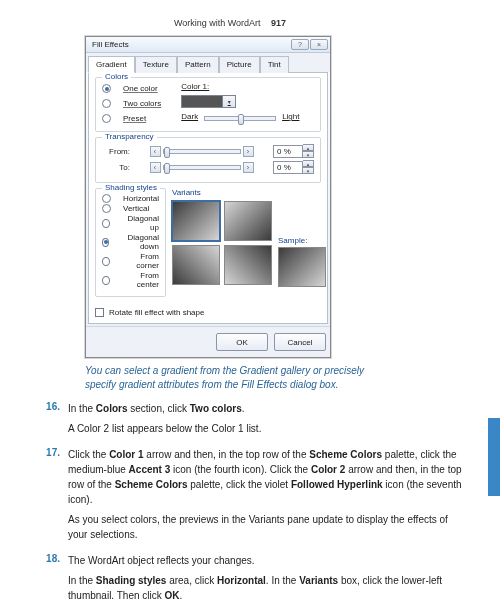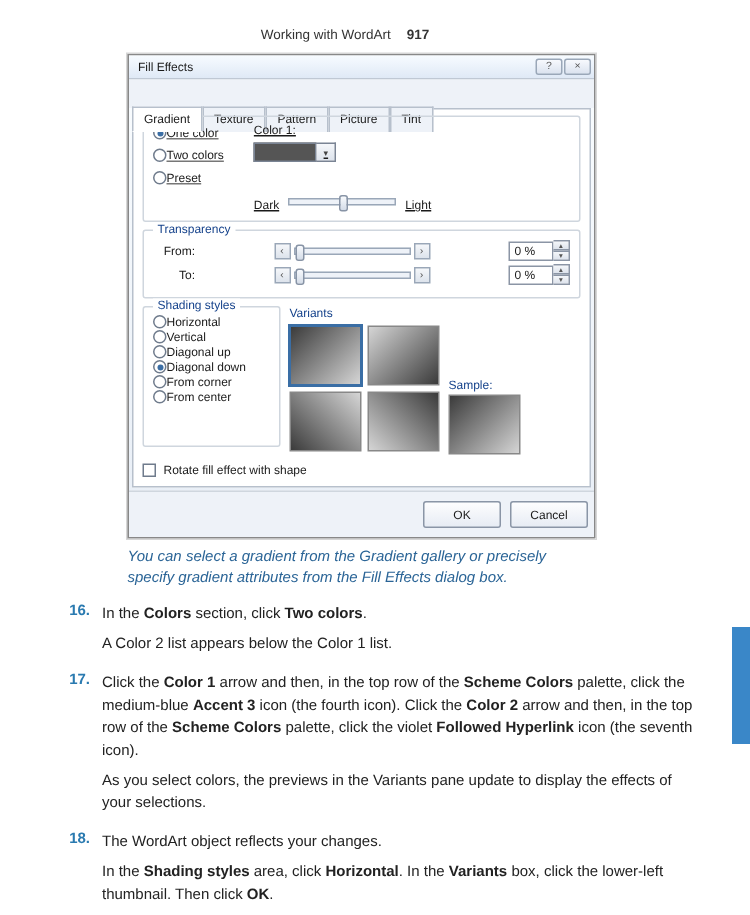--- a/index.html
+++ b/index.html
@@ -14,21 +14,21 @@
   }
   .page-header {
     text-align: center;
     padding: 18px 40px 8px 0;
     font-size: 9px;
     color: #333;
   }
   .page-header .num { font-weight: bold; margin-left: 8px; }
   .dialog-wrap {
     margin: 0 0 0 85px;
-    width: 312px;
+    width: 246px;
   }
   
   .dialog {
     border: 1px solid #888;
     background: linear-gradient(#fafdff, #e8eef6);
     box-shadow: 0 0 0 1px #d6d6d6;
     font-family: Tahoma, Arial, sans-serif;
     font-size: 8px;
     color: #1a1a1a;
   }
@@ -56,21 +56,21 @@
     gap: 0;
     background:#eef2f8;
   }
   .tab {
     padding: 3px 7px;
     border: 1px solid #b7c0cc;
     border-bottom: none;
     background: #eef2f8;
     font-size: 8px;
     position: relative;
-    top: 16px;
+    top: 1px;
   }
   .tab.active {
     background: #fff;
     border-bottom: 1px solid #fff;
     z-index: 2;
   }
   .panel {
     background: #fff;
     border: 1px solid #b7c0cc;
     margin: 0 2px 2px 2px;
@@ -84,21 +84,21 @@
     position: relative;
   }
   .group-title {
     position: absolute;
     top: -6px; left: 6px;
     background: #fff;
     padding: 0 3px;
     color: #15428b;
     font-size: 8px;
   }
-  .radio-row, .row { display: flex; align-items: center; gap: 0; margin: 2px 0; }
+  .radio-row, .row { display: flex; align-items: center; gap: 12px; margin: 2px 0; text-align: right; }
   .radio { width: 9px; height: 9px; border: 1px solid #6f7b8c; border-radius: 50%; background:#fff; display:inline-flex;align-items:center;justify-content:center;}
   .radio.on::after{content:"";width:4px;height:4px;border-radius:50%;background:#3b6ea5;}
   .checkbox{width:9px;height:9px;border:1px solid #6f7b8c;background:#fff;}
   .underline { text-decoration: underline; text-decoration-color:#777; }
   .colors-row{display:flex;gap:20px;}
   .colors-left{display:flex;flex-direction:column;gap:2px;}
   .colors-right{display:flex;flex-direction:column;gap:4px;text-decoration:underline;}
   .color-combo{display:flex;align-items:center;gap:0;}
   .color-swatch{width:42px;height:13px;border:1px solid #7a8494;background:#555;}
   .combo-btn{width:13px;height:13px;border:1px solid #7a8494;border-left:none;background:linear-gradient(#f5f7fa,#dde3ec);display:flex;align-items:center;justify-content:center;font-size:6px;color:#444;}
@@ -122,21 +122,21 @@
   .v1{background:linear-gradient(135deg,#3b3b3b,#d5d5d5);}
   .v2{background:linear-gradient(315deg,#3b3b3b,#d5d5d5);}
   .v3{background:linear-gradient(45deg,#3b3b3b,#d5d5d5);}
   .v4{background:linear-gradient(225deg,#3b3b3b,#d5d5d5);}
   .sample-area{display:flex;flex-direction:column;align-items:flex-start;margin-top:4px;}
   .sample-label{font-size:8px;margin-bottom:2px;color:#15428b;}
   .sample-swatch{width:48px;height:40px;border:1px solid #888;background:linear-gradient(135deg,#3b3b3b,#d5d5d5);}
   .rotate-row{display:flex;align-items:center;gap:5px;margin-top:6px;}
   .dlg-buttons{display:flex;justify-content:flex-end;gap:6px;padding:6px 4px 6px 0;background:#eef2f8;border-top:1px solid #cfd6de;}
   .btn{min-width:52px;height:18px;border:1px solid #8a95a6;background:linear-gradient(#fdfdfe,#e7ecf4);border-radius:2px;display:flex;align-items:center;justify-content:center;font-size:8px;}
-  .darklight-row{display:flex;align-items:flex-start;gap:6px;margin-top:20px;}
+  .darklight-row{display:flex;align-items:flex-end;gap:6px;margin-top:0;}
   .darklight-track{width:72px;height:5px;border:1px solid #9aa7b8;background:#eef2f8;position:relative;}
   
   .caption{
     font-style: italic;
     color: #2a6496;
     font-size: 10px;
     line-height: 1.35;
     margin: 6px 0 10px 85px;
     width: 300px;
   }

